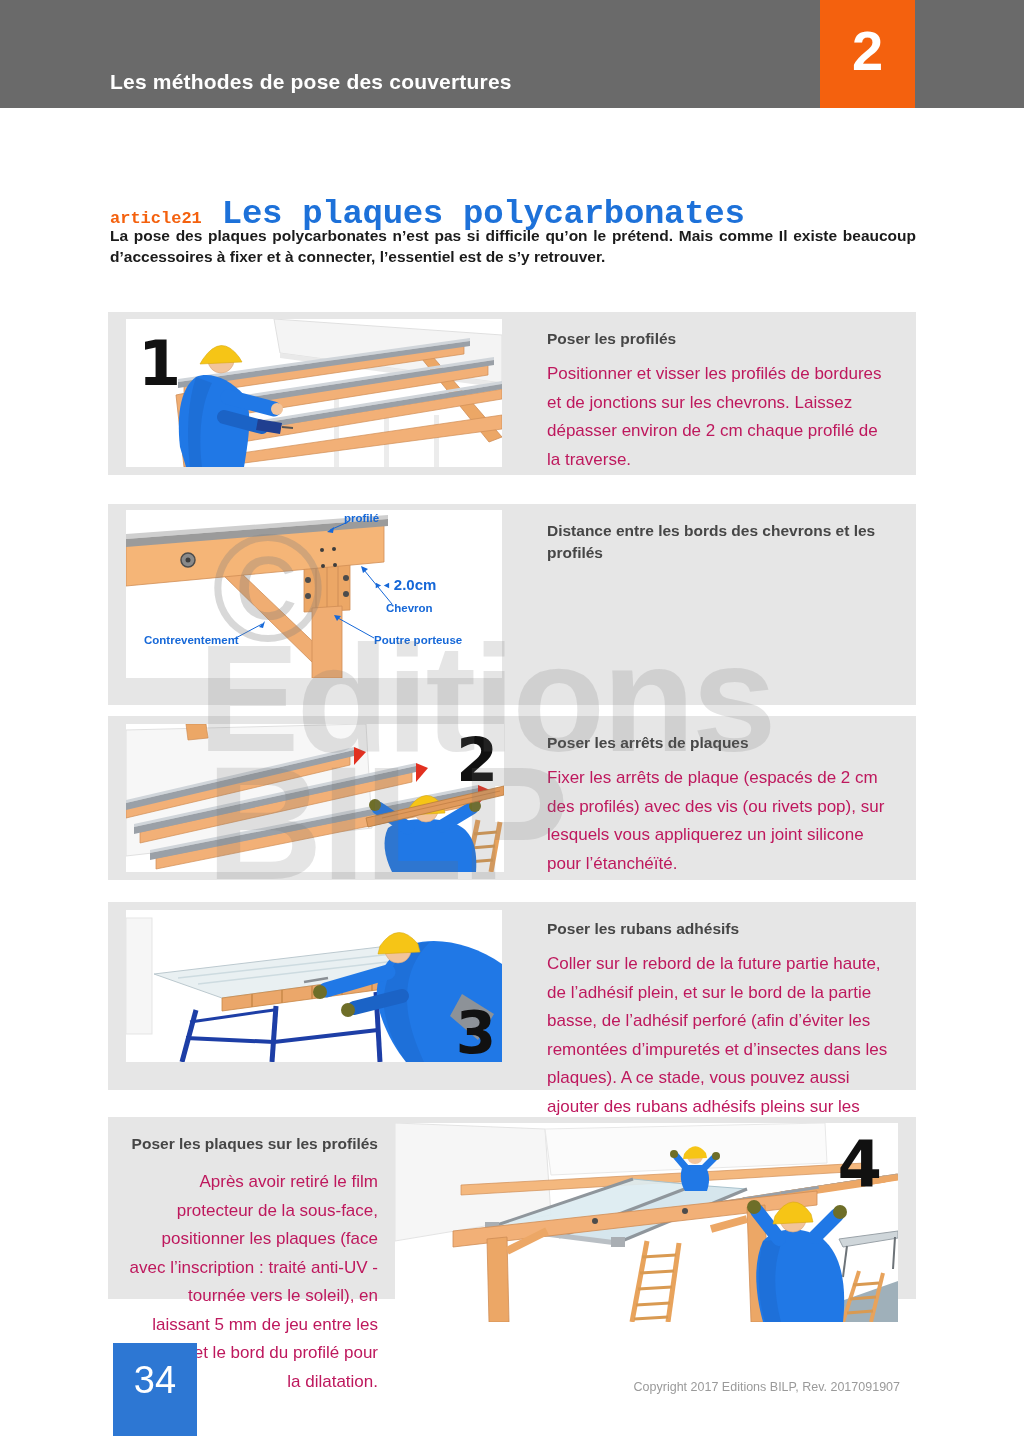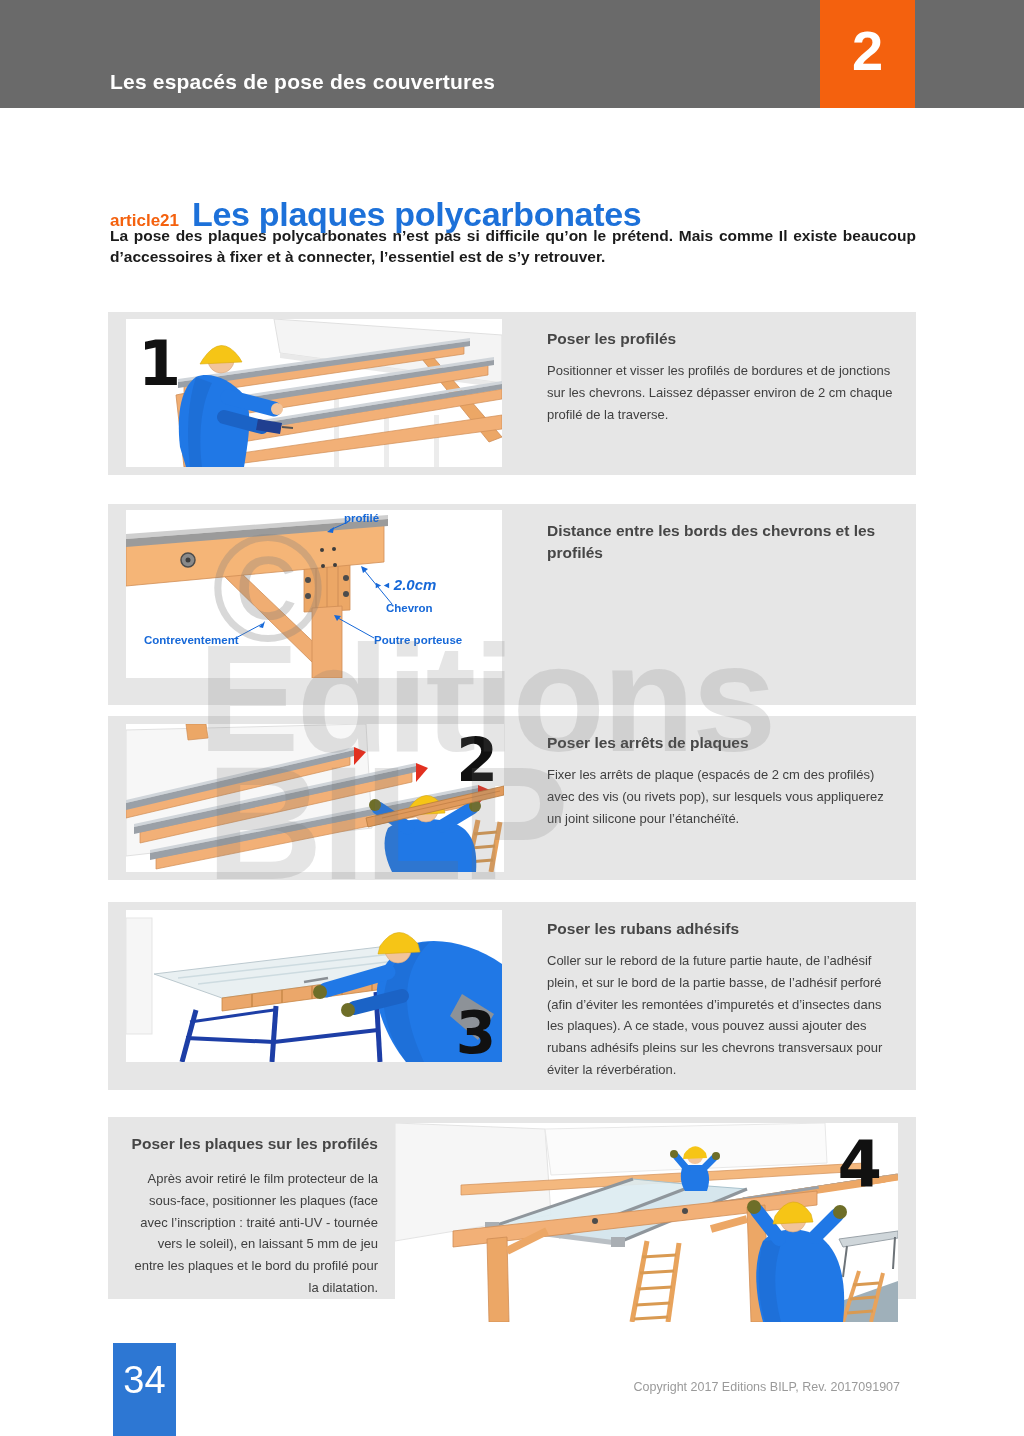--- a/index.html
+++ b/index.html
@@ -16,21 +16,21 @@
   }
   .chapter-box {
     position:absolute; left:820px; top:0; width:95px; height:108px; background:#f4610e;
     display:flex; align-items:center; justify-content:center;
   }
   .chapter-num { color:#ffffff; font-size:56px; font-weight:bold; line-height:1; padding-bottom:6px; }
 
   
   .article-row {
     position:absolute; left:110px; top:172px; width:810px;
-    display:flex; align-items:baseline; gap:13px;
+    display:flex; align-items:baseline; gap:20px;font-family:Liberation Mono, monospace;
   }
   .article-tag { color:#f4610e; font-size:17px; font-weight:bold; }
   .article-title { color:#1d71d9; font-size:34px; font-weight:bold; letter-spacing:-.3px;margin-top:23px; }
   .article-intro {
     position:absolute; left:110px; top:226px; width:806px;
     color:#1b1b1b; font-size:15.5px; font-weight:bold; line-height:1.33; text-align:justify;
   }
 
   
   .card { position:absolute; left:108px; width:808px; background:#e6e6e6; }
@@ -43,62 +43,62 @@
   .panel { position:absolute; background:#ffffff; overflow:hidden; }
   .card-1 .panel { left:18px; top:7px;  width:376px; height:148px; }
   .card-2 .panel { left:18px; top:6px;  width:376px; height:168px; }
   .card-3 .panel { left:18px; top:8px;  width:378px; height:148px; }
   .card-4 .panel { left:18px; top:8px;  width:376px; height:152px; }
   .card-5 .panel { left:287px; top:6px; width:503px; height:199px; }
   .panel svg { display:block; width:100%; height:100%; }
 
   .card-text { position:absolute; left:412px; right:22px; top:16px;margin-left:27px; }
   .card-heading { color:#464646; font-size:15.5px; font-weight:bold; line-height:1.42; }
-  .card-body { margin-top:10px; color:#404040; font-size:13px; line-height:1.68; }
+  .card-body { margin-top:10px; color:#be185d; font-size:17px; line-height:1.68; }
 
   .card-5 .card-text-left { position:absolute; left:18px; top:16px; width:252px; }
   .card-5 .card-heading { text-align:right; }
   .card-5 .card-body { margin-top:13px; text-align:right; }
 
   .step-num {
     position:absolute; color:#111111; font-weight:bold; line-height:1;
     font-family:"DejaVu Sans","Liberation Sans",sans-serif; z-index:3;
   }
   .num-1 { left:12px; top:14px; font-size:62px; }
   .num-2 { right:6px; top:6px; font-size:60px; }
   .num-3 { right:6px; bottom:0px; font-size:58px; }
   .num-4 { right:16px; top:10px; font-size:64px; }
 
   
   .dg-label { position:absolute; color:#1668d8; font-weight:bold; font-size:11.5px; z-index:2; white-space:nowrap; }
-  .dg-dim { font-size:15px;font-style:italic; }
+  .dg-dim { font-size:15px; }
   .dg-dim .dim-icon { font-size:9px; letter-spacing:-1px; vertical-align:2px; margin-right:4px; }
 
   
   .wm { position:absolute; pointer-events:none; z-index:5; font-weight:bold; line-height:1; }
   .wm-line1 { left:198px; top:622px; font-size:152px; color:rgba(110,110,110,.18); letter-spacing:-3px; }
   .wm-line2 { left:206px; top:742px; font-size:162px; color:rgba(110,110,110,.18); letter-spacing:-2px; }
   .wm-copy  { left:212px; top:512px; font-size:152px; font-weight:normal; color:rgba(125,125,125,.30); }
 
   
   .page-num-box {
-    position:absolute; left:113px; top:1343px; width:63px; height:93px; background:#2d77d3;
+    position:absolute; left:113px; top:1343px; width:84px; height:93px; background:#2d77d3;
     display:flex; justify-content:center;
   }
   .page-num { color:#ffffff; font-size:38px; font-weight:normal; margin-top:16px; }
   .copyright {
     position:absolute; top:1380px; left:500px; width:400px; text-align:right;
     color:#9a9a9a; font-size:12.5px;
   }
 </style>
 </head>
 <body>
 
 <div class="header-band">
-  <div class="header-title">Les espacés de pose des couvertures</div>
+  <div class="header-title">Les méthodes de pose des couvertures</div>
   <div class="chapter-box">
     <div class="chapter-num">2</div>
   </div>
 </div>
 
 <div class="article-row">
   <span class="article-tag">article21</span>
   <span class="article-title">Les plaques polycarbonates</span>
 </div>
 <div class="article-intro">La pose des plaques polycarbonates n’est pas si difficile qu’on le prétend. Mais comme Il existe beaucoup d’accessoires à fixer et à connecter, l’essentiel est de s’y retrouver.</div>

